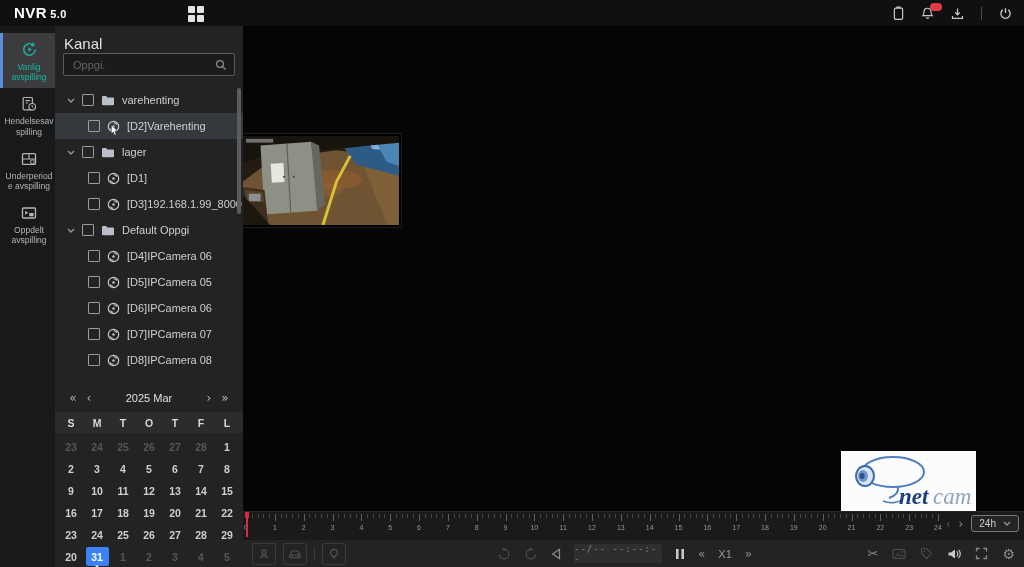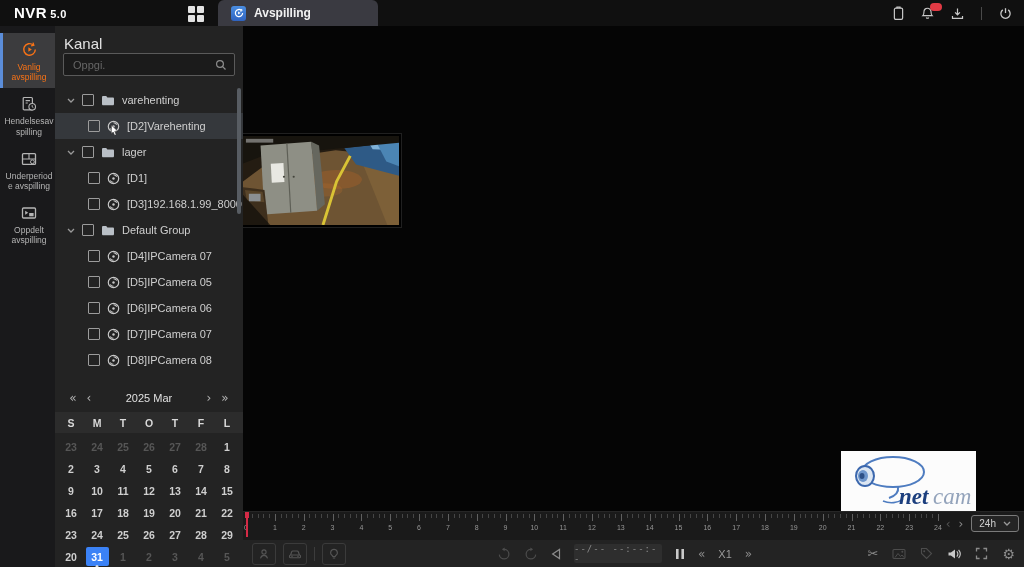--- a/index.html
+++ b/index.html
@@ -19,21 +19,21 @@
   .tab-label{font-size:12px;color:#f2f2f2;font-weight:bold;}
   .top-icons{position:absolute;right:12px;top:0;height:26px;display:flex;align-items:center;gap:17px;color:#c9c9c9;}
   .top-ic{position:relative;display:flex;align-items:center;cursor:pointer;}
   .badge{position:absolute;top:-4px;right:-8px;width:12px;height:8px;border-radius:4px;background:#e03a44;}
   .vsep{width:1px;height:13px;background:#4a4a4a;}
   
   .sidebar{position:absolute;left:0;top:26px;width:55px;bottom:0;background:#19191b;z-index:20;padding-top:7px;box-sizing:border-box;}
   .side-item{min-height:52px;display:flex;flex-direction:column;align-items:center;gap:4px;
              padding:8px 1px 6px;box-sizing:border-box;color:#b5b5b5;border-left:3px solid transparent;cursor:pointer;}
   .side-item .slabel{font-size:8.5px;line-height:1.2;text-align:center;overflow-wrap:anywhere;}
-  .side-item.sel{background:#3c3c3e;border-left-color:#5b8dd9;color:#f97316;}
+  .side-item.sel{background:#3c3c3e;border-left-color:#5b8dd9;color:#14b8a6;}
   .sicon{display:flex;}
   
   .panel{position:absolute;left:55px;top:26px;width:188px;bottom:0;background:#232323;z-index:20;}
   .panel-title{position:absolute;top:9px;left:9px;font-size:15px;color:#e2e2e2;}
   .search{position:absolute;top:27px;left:8px;right:8px;height:21px;border:1px solid #5a5a5a;border-radius:2px;
           background:#1b1b1b;display:flex;align-items:center;padding:0 7px;gap:6px;}
   .search input{flex:1;min-width:0;background:transparent;border:0;outline:none;color:#ccc;font-size:11px;
                 font-family:"Liberation Sans",sans-serif;}
   .search input::placeholder{color:#666;}
   .tree{position:absolute;top:61px;left:0;right:0;height:290px;overflow:hidden;}
@@ -111,30 +111,20 @@
   <header class="topbar">
     <div class="brand">
       <span>NVR</span><span class="ver">5.0</span>
     </div>
     <div class="grid-btn">
         <i></i>
         <i></i>
         <i></i>
         <i></i>
       </div>
-    <div class="tab">
-      <span class="tabic">
-        <svg viewBox="0 0 10 10" width="10" height="10">
-            <path d="M8.6 5A3.6 3.6 0 1 1 7.2 2.2" fill="none" stroke="#fff" stroke-width="1.2"></path>
-            <path d="M7.6 1l.4 1.8-1.8.3" fill="none" stroke="#fff" stroke-width="1"></path>
-            <path d="M4.1 3.5l2.5 1.5-2.5 1.5z" fill="#fff"></path>
-          </svg>
-      </span>
-      <span class="tab-label">Avspilling</span>
-    </div>
     <div class="top-icons">
       <span class="top-ic">
         <svg viewBox="0 0 12 16" width="11" height="15">
             <rect x="1.5" y="2.2" width="9" height="12.3" rx="1.5" fill="none" stroke="currentColor" stroke-width="1.3"></rect>
             <path d="M4.3 2.2V1h3.4v1.2" fill="none" stroke="currentColor" stroke-width="1.3"></path>
           </svg>
       </span>
       <span class="top-ic">
         <svg viewBox="0 0 14 14" width="13" height="13">
             <path d="M7 1.4a3.8 3.8 0 0 0-3.8 3.8c0 3-1.2 4.1-1.2 4.1h10s-1.2-1.1-1.2-4.1A3.8 3.8 0 0 0 7 1.4z" fill="none" stroke="currentColor" stroke-width="1.2"></path>
@@ -285,32 +275,32 @@
             <svg viewBox="0 0 8 5" width="8" height="5">
               <path d="M1 1l3 3 3-3" fill="none" stroke="currentColor" stroke-width="1.3"></path>
             </svg>
           </span>
           <span class="cbox"></span>
           <span class="ficon">
             <svg viewBox="0 0 14 11" width="14" height="11">
               <path d="M1 2.4c0-.8.5-1.3 1.2-1.3h3L6.4 2.4h5.4c.7 0 1.2.5 1.2 1.2v5.3c0 .8-.5 1.3-1.2 1.3H2.2C1.5 10.2 1 9.7 1 8.9z" fill="currentColor"></path>
             </svg>
           </span>
-          <span class="tlabel">Default Group</span>
+          <span class="tlabel">Default Oppgi</span>
         </div>
         <div class="trow child">
           <span class="cbox"></span>
           <span class="caicon">
             <svg viewBox="0 0 13 13" width="13" height="13">
               <circle cx="6.5" cy="6.5" r="5.2" fill="none" stroke="currentColor" stroke-width="1.2"></circle>
               <circle cx="6.5" cy="6.5" r="1.2" fill="currentColor"></circle>
               <path d="M6.5 2.7a3.8 3.8 0 0 1 3.3 1.9M6.5 10.3a3.8 3.8 0 0 1-3.3-1.9" fill="none" stroke="currentColor" stroke-width="1.1"></path>
             </svg>
           </span>
-          <span class="tlabel">[D4]IPCamera 07</span>
+          <span class="tlabel">[D4]IPCamera 06</span>
         </div>
         <div class="trow child">
           <span class="cbox"></span>
           <span class="caicon">
             <svg viewBox="0 0 13 13" width="13" height="13">
               <circle cx="6.5" cy="6.5" r="5.2" fill="none" stroke="currentColor" stroke-width="1.2"></circle>
               <circle cx="6.5" cy="6.5" r="1.2" fill="currentColor"></circle>
               <path d="M6.5 2.7a3.8 3.8 0 0 1 3.3 1.9M6.5 10.3a3.8 3.8 0 0 1-3.3-1.9" fill="none" stroke="currentColor" stroke-width="1.1"></path>
             </svg>
           </span>

